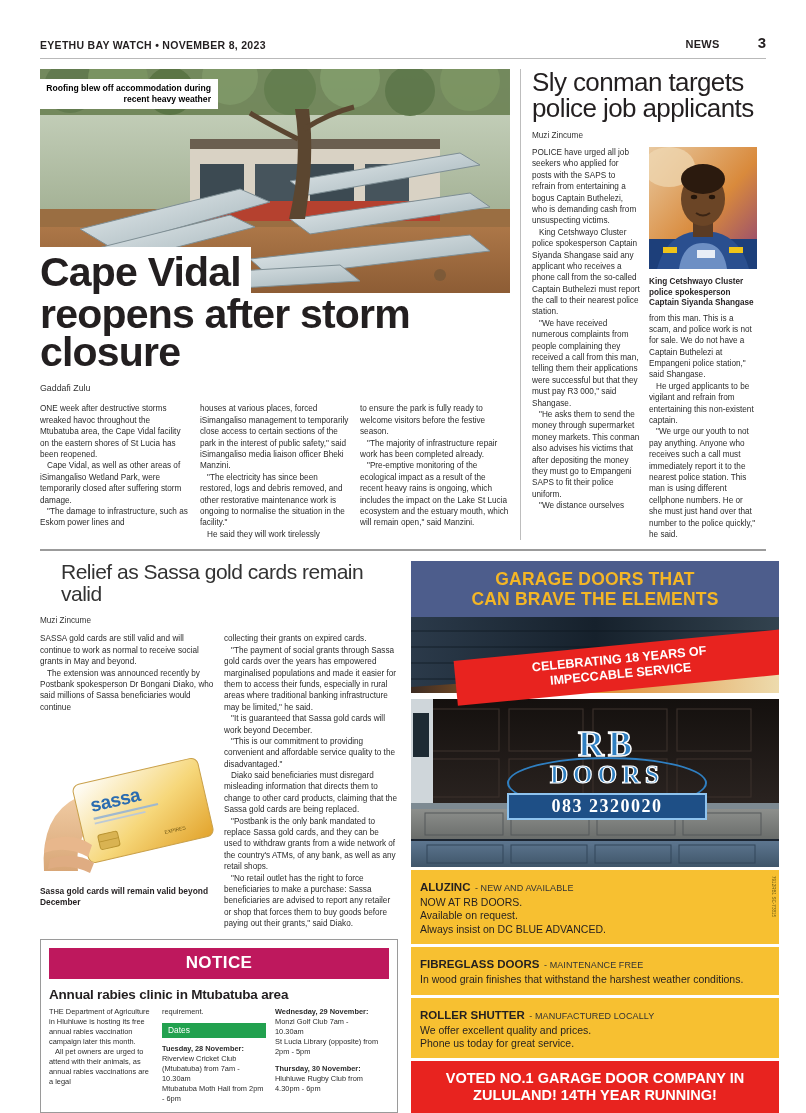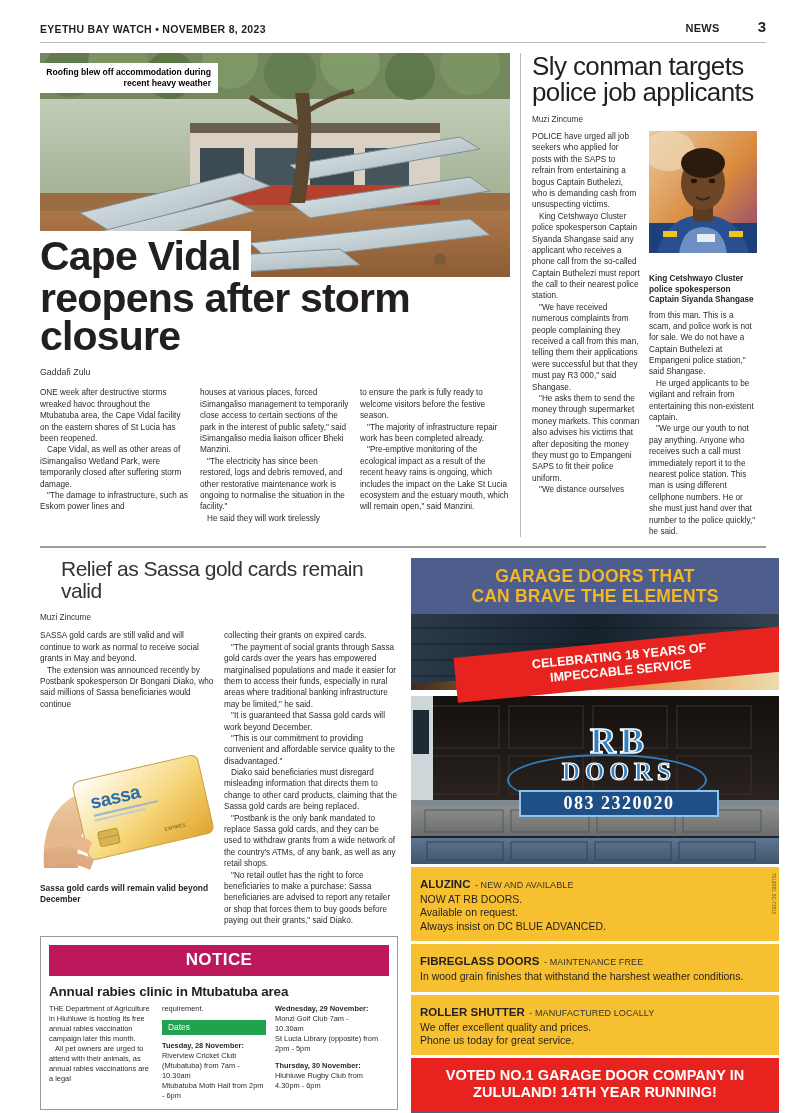--- a/index.html
+++ b/index.html
@@ -4,21 +4,21 @@
 <style>
   * { box-sizing: border-box; }
   html, body { margin:0; padding:0; }
   body {
     width: 806px; height: 1113px;
     background: #ffffff;
     font-family: "Liberation Sans", sans-serif;
     color: #231f20;
     overflow: hidden;
   }
-  .page { position: relative; width: 806px; height: 795px; padding: 0 40px; }
+  .page { position: relative; width: 806px; height: 795px; padding: 16px 40px; }
 
   
   .masthead { display:flex; align-items:flex-end; justify-content:space-between; padding-top:18px; }
   .masthead-left { font-size:10.5px; font-weight:bold; letter-spacing:.3px; text-transform:uppercase; }
   .masthead-right { display:flex; align-items:baseline; gap:38px; }
   .masthead-section { font-size:11px; font-weight:bold; letter-spacing:.3px; }
   .masthead-page { font-size:15px; font-weight:bold; }
   .rule-top { border-bottom:1px solid #b9b9b9; margin-top:7px; }
 
   
@@ -50,21 +50,21 @@
   .body-text { font-size:8.2px; line-height:1.39; color:#2b2b2b; text-align:left; }
   .body-text p { margin:0; }
   .body-text p.ind { text-indent:7px; }
 
   
   .r-headline { font-size:26px; line-height:1.0; font-weight:normal; letter-spacing:-.6px; color:#231f20; }
   .r-byline { font-size:8.2px; color:#333; margin-top:10px; }
   .r-cols { display:flex; gap:9px; margin-top:7px; }
   .r-col { width:108px; }
   .r-photo { width:108px; height:122px; overflow:hidden; }
-  .photo-credit-cap { font-size:8.2px; font-weight:bold; line-height:1.28; margin-top:21px; }
+  .photo-credit-cap { font-size:8.2px; font-weight:bold; line-height:1.28; margin-top:8px; }
 
   
   .rule-mid { border-top:2px solid #9b9b9b; margin-top:9px; }
 
   
   .bottom-zone { display:flex; margin-top:10px; }
   .bottom-left { width:358px; }
   .bottom-right { width:368px; margin-left:13px; }
 
   .s-headline { font-size:21px; font-weight:normal; letter-spacing:-.5px; line-height:1.05; color:#333;margin-left:21px; }
@@ -91,21 +91,21 @@
   .ad { width:368px; border:0; position:relative; }
   .ad-top { background:#4d5d8c; padding:9px 6px 8px; text-align:center; }
   .ad-top-txt { color:#f4b625; font-weight:bold; font-size:17.5px; line-height:1.1; letter-spacing:.2px; }
   .ad-photo { position:relative; width:368px; height:250px; overflow:hidden; background:#1b2430; }
   .ribbon {
     position:absolute; left:44px; top:28px; width:330px;
     background:#e8231f; color:#fff; font-weight:bold; font-size:12.6px;
     text-align:center; line-height:1.2; padding:7px 10px 8px;
     transform:rotate(-5.5deg);
   }
-  .rb-logo { position:absolute; left:108px; top:106px; width:200px; text-align:center; }
+  .rb-logo { position:absolute; left:96px; top:106px; width:200px; text-align:center; }
   .rb-rb { color:#2f7fc1; font-size:36px; font-weight:bold; letter-spacing:4px; -webkit-text-stroke:1.5px #ffffff; font-family:"Liberation Serif", serif; }
   .rb-doors { color:#2f7fc1; font-size:25px; font-weight:bold; letter-spacing:5px; -webkit-text-stroke:1.2px #ffffff; font-family:"Liberation Serif", serif; margin-top:-4px; }
   .rb-phone { color:#ffffff; background:#1e4f86; border:2px solid #8fc4ef; font-size:18px; font-weight:bold; letter-spacing:1.5px; margin-top:4px; padding:1px 4px; font-family:"Liberation Serif", serif; }
   .rb-ellipse { position:absolute; left:96px; top:140px; width:200px; height:52px; border:2px solid #2f7fc1; border-radius:50%; }
 
   .ad-feat { background:#f7c031; padding:7px 9px 8px; margin-top:3px; position:relative; }
   .ad-feat .ft-h { font-size:11.5px; font-weight:bold; color:#231f20; }
   .ad-feat .ft-s { font-size:9px; font-weight:normal; color:#333; letter-spacing:.1px; }
   .ad-feat .ft-b { font-size:10.5px; line-height:1.28; color:#231f20; margin-top:1px; }
   .ad-credit { position:absolute; right:3px; top:6px; font-size:4.6px; color:#6b5a12; writing-mode:vertical-rl; }

